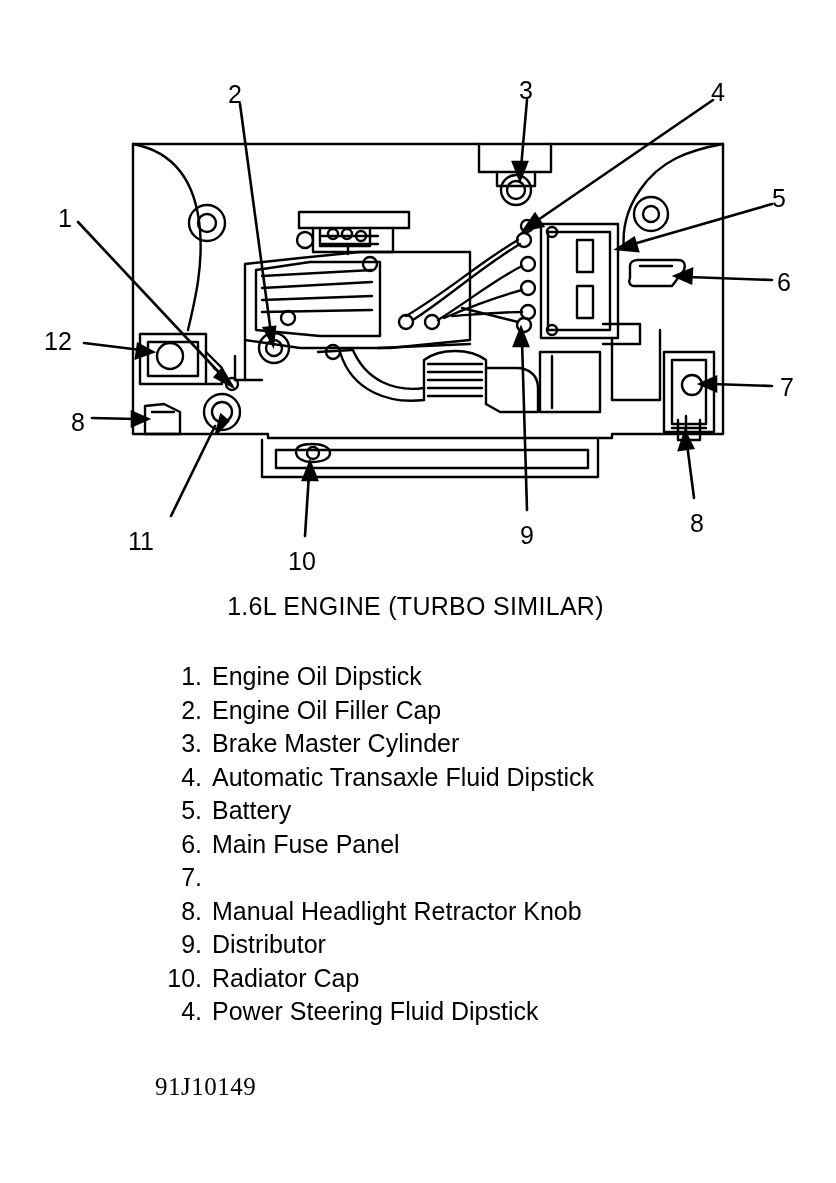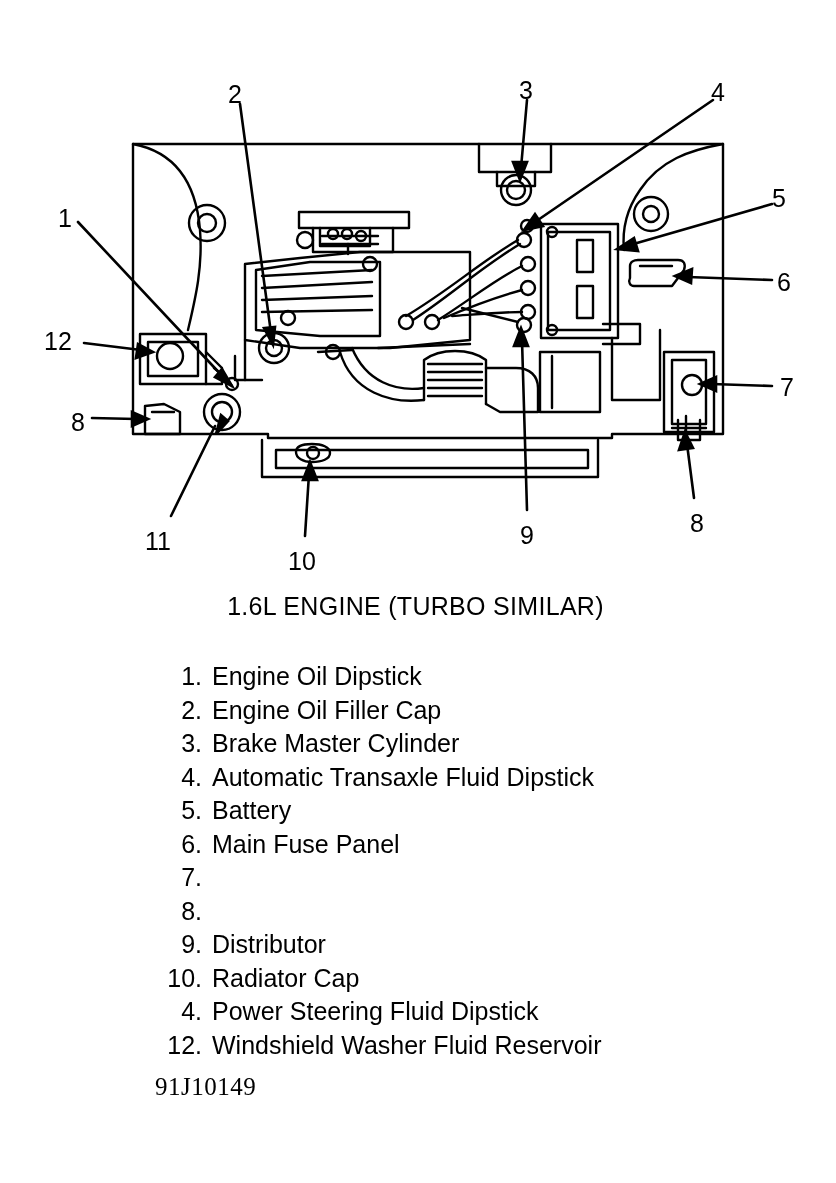--- a/index.html
+++ b/index.html
@@ -242,21 +242,21 @@
   <div id="callout-layer">
       <div class="callout-num" style="left: 58px; top: 206px;">1</div>
       <div class="callout-num" style="left: 228px; top: 82px;">2</div>
       <div class="callout-num" style="left: 519px; top: 78px;">3</div>
       <div class="callout-num" style="left: 711px; top: 80px;">4</div>
       <div class="callout-num" style="left: 772px; top: 186px;">5</div>
       <div class="callout-num" style="left: 777px; top: 270px;">6</div>
       <div class="callout-num" style="left: 780px; top: 375px;">7</div>
       <div class="callout-num" style="left: 71px; top: 410px;">8</div>
       <div class="callout-num" style="left: 44px; top: 329px; text-align: right;">12</div>
-      <div class="callout-num" style="left: 145px; top: 529px;">11</div>
+      <div class="callout-num" style="left: 128px; top: 529px;">11</div>
       <div class="callout-num" style="left: 288px; top: 549px;">10</div>
       <div class="callout-num" style="left: 520px; top: 523px;">9</div>
       <div class="callout-num" style="left: 690px; top: 511px;">8</div>
     </div>
 </div>
 
 <div id="caption">1.6L ENGINE (TURBO SIMILAR)</div>
 
 <div id="legend">
     <div class="legend-row">
@@ -281,32 +281,29 @@
     </div>
     <div class="legend-row">
       <span class="legend-num">6.</span>
       <span class="legend-label">Main Fuse Panel</span>
     </div>
     <div class="legend-row">
       <span class="legend-num">7.</span>
     </div>
     <div class="legend-row">
       <span class="legend-num">8.</span>
+      <span class="legend-label">Manual Headlight Retractor Knob</span>
     </div>
     <div class="legend-row">
       <span class="legend-num">9.</span>
       <span class="legend-label">Distributor</span>
     </div>
     <div class="legend-row">
       <span class="legend-num">10.</span>
       <span class="legend-label">Radiator Cap</span>
     </div>
     <div class="legend-row">
       <span class="legend-num">4.</span>
       <span class="legend-label">Power Steering Fluid Dipstick</span>
     </div>
-    <div class="legend-row">
-      <span class="legend-num">12.</span>
-      <span class="legend-label">Windshield Washer Fluid Reservoir</span>
-    </div>
   </div>
 
 <div id="doc-code">91J10149</div>
 
 </body></html>

